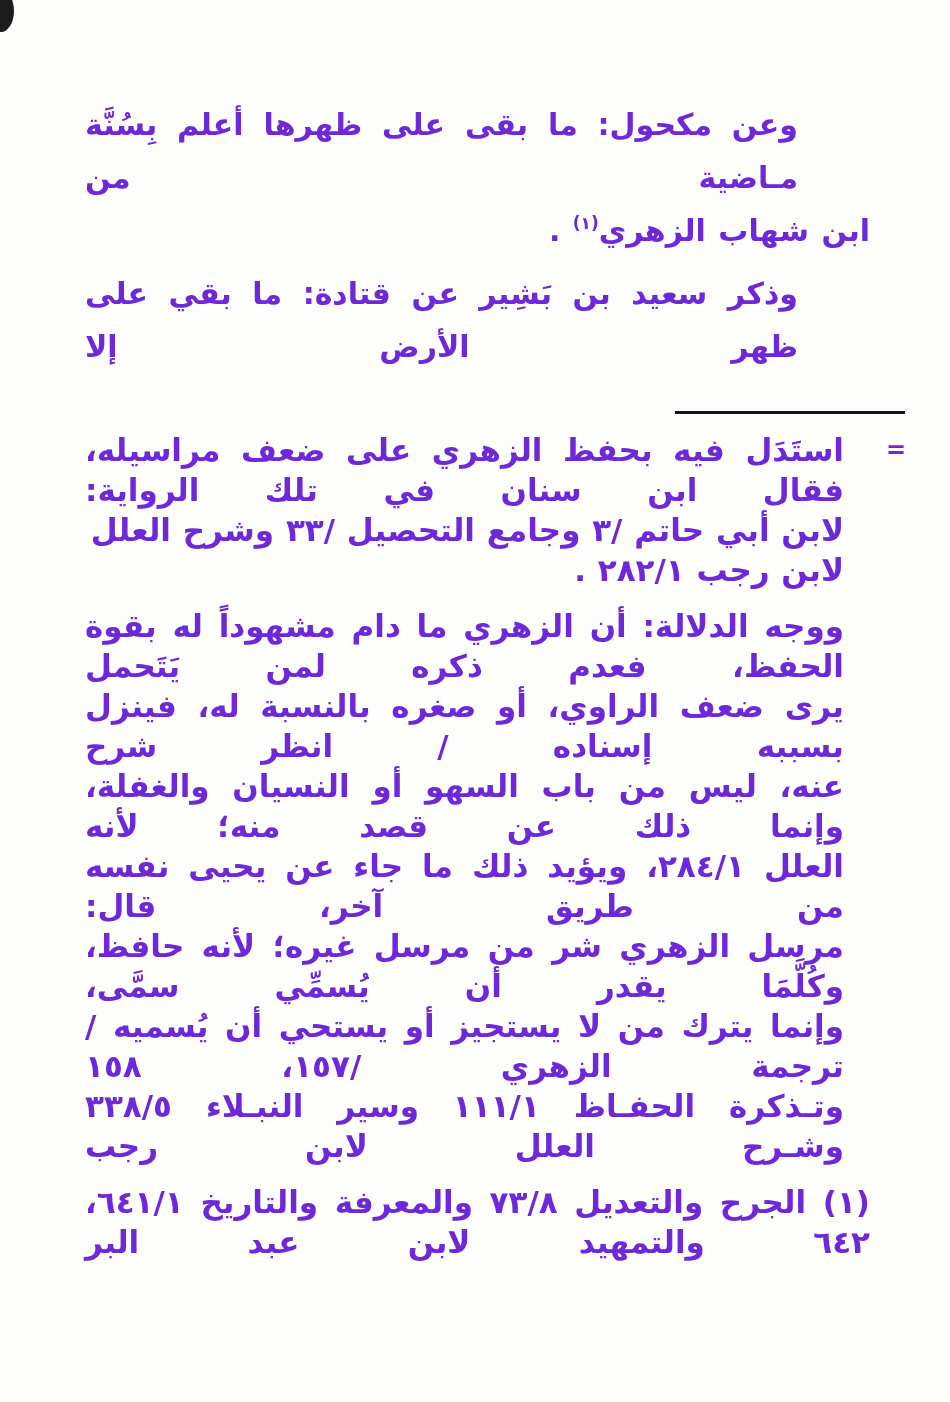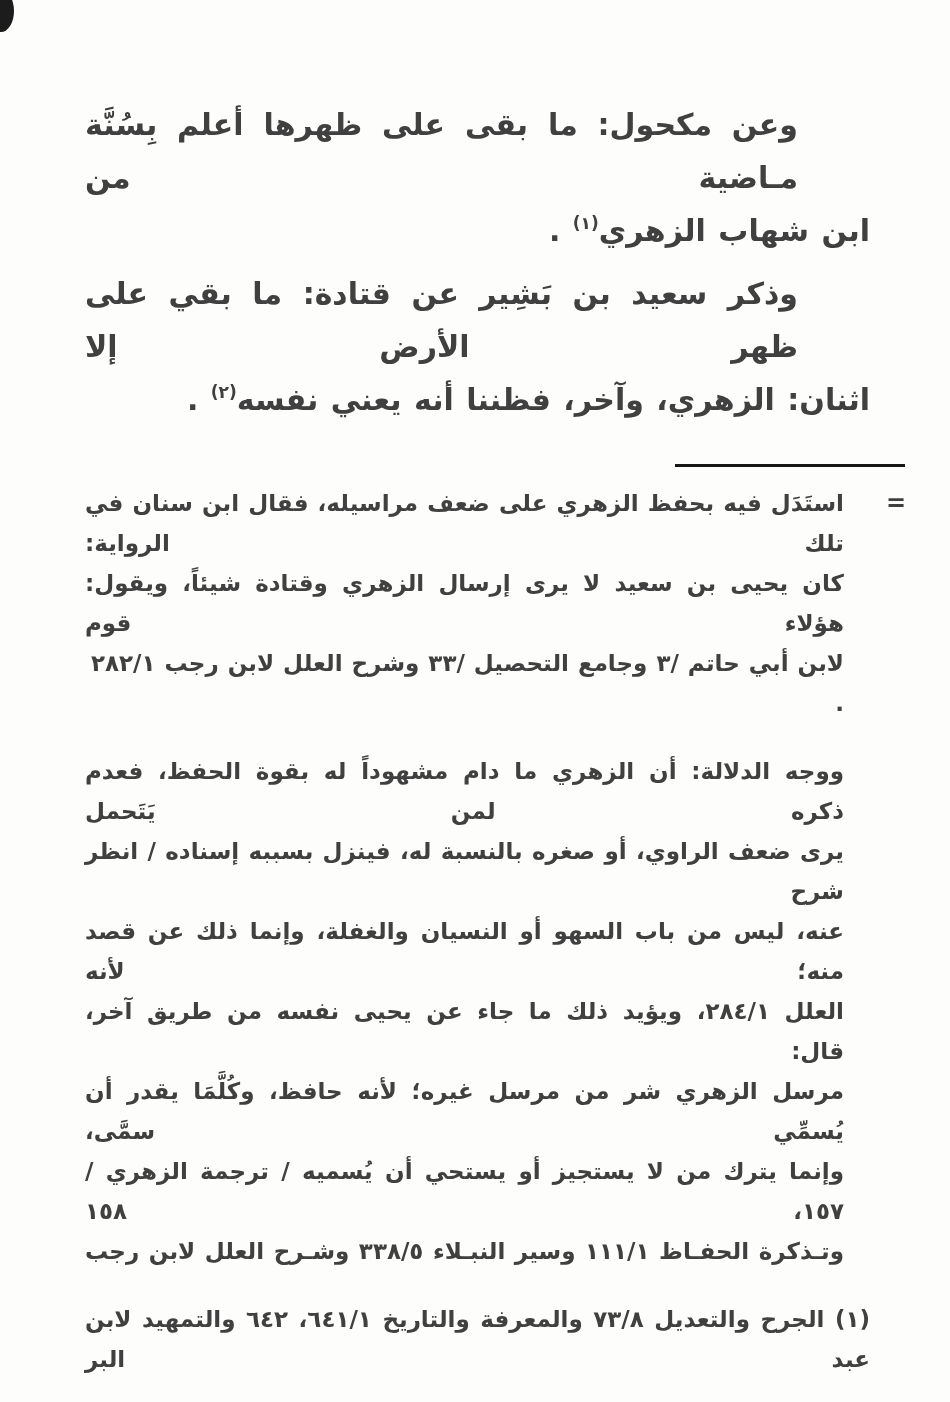--- a/index.html
+++ b/index.html
@@ -1,20 +1,20 @@
 <!DOCTYPE html>
 <html lang="ar" dir="rtl"><head>
 <meta charset="utf-8">
 <style>
   html,body{margin:0;padding:0;background:#ffffff;}
   .page{
     position:relative;
     width:950px;height:1402px;
     background:#fdfdfb;
-    color:#404040;
+    color:#6d28d9;
     font-family:"DejaVu Sans",sans-serif;
     direction:rtl;
     overflow:hidden;
     box-sizing:border-box;
   }
   .scan-artifact{
     position:absolute;left:-12px;top:-10px;width:26px;height:42px;
     background:#1c1c1c;border-radius:50%;
   }
   
@@ -22,53 +22,51 @@
   .para + .para{margin-top:10px;}
   .mline{font-size:30px;line-height:53px;font-weight:bold;text-align:right;
          word-spacing:2px;}
   .mline.just{text-align:justify;text-align-last:justify;}
   .mline.indent{padding-right:72px;}
   .fnref{font-size:17px;font-weight:bold;vertical-align:12px;line-height:0;}
   
   .separator{height:3px;background:#161616;width:230px;margin:38px 45px 0 auto;}
   
   .fnwrap{position:relative;margin:16px 80px 0 85px;}
-  .fnblock + .fnblock{margin-top:28px;}
-  .fline{font-size:23px;line-height:40px;font-weight:bold;text-align:right;
+  .fnblock + .fnblock{margin-top:16px;}
+  .fline{font-size:31px;line-height:40px;font-weight:bold;text-align:right;
          padding-right:26px;word-spacing:1px;}
   .fline.just{text-align:justify;text-align-last:justify;}
   .fline.flush{padding-right:0;}
   .cont-marker{font-size:24px;font-weight:bold;position:absolute;}
   .cont-top{top:6px;right:-36px;}
 </style>
 </head>
 <body>
 
 <div class="page">
   <div class="scan-artifact"></div>
 
   <div class="main">
       <div class="para">
         <div class="mline just indent"><span>وعن مكحول: ما بقى على ظهرها أعلم بِسُنَّة مـاضية من</span></div>
         <div class="mline"><span>ابن شهاب الزهري</span><sup class="fnref">(١)</sup><span> .</span></div>
       </div>
       <div class="para">
         <div class="mline just indent"><span>وذكر سعيد بن بَشِير عن قتادة: ما بقي على ظهر الأرض إلا</span></div>
-        <div class="mline"><span>اثنان: الزهري، وآخر، فظننا أنه يعني نفسه</span><sup class="fnref">(٢)</sup><span> .</span></div>
       </div>
     </div>
 
   <div class="separator"></div>
 
   <div class="fnwrap">
     <span class="cont-marker cont-top">=</span>
 
   <div class="fnblock">
         <div class="fline just">استَدَل فيه بحفظ الزهري على ضعف مراسيله، فقال ابن سنان في تلك الرواية:</div>
-        <div class="fline just">كان يحيى بن سعيد لا يرى إرسال الزهري وقتادة شيئاً، ويقول: هؤلاء قوم</div>
         <div class="fline">لابن أبي حاتم /٣ وجامع التحصيل /٣٣ وشرح العلل لابن رجب ٢٨٢/١ .</div>
       </div>
       <div class="fnblock">
         <div class="fline just">ووجه الدلالة: أن الزهري ما دام مشهوداً له بقوة الحفظ، فعدم ذكره لمن يَتَحمل</div>
         <div class="fline just">يرى ضعف الراوي، أو صغره بالنسبة له، فينزل بسببه إسناده / انظر شرح</div>
         <div class="fline just">عنه، ليس من باب السهو أو النسيان والغفلة، وإنما ذلك عن قصد منه؛ لأنه</div>
         <div class="fline just">العلل ٢٨٤/١، ويؤيد ذلك ما جاء عن يحيى نفسه من طريق آخر، قال:</div>
         <div class="fline just">مرسل الزهري شر من مرسل غيره؛ لأنه حافظ، وكُلَّمَا يقدر أن يُسمِّي سمَّى،</div>
         <div class="fline just">وإنما يترك من لا يستجيز أو يستحي أن يُسميه / ترجمة الزهري /١٥٧، ١٥٨</div>
         <div class="fline just">وتـذكرة الحفـاظ ١١١/١ وسير النبـلاء ٣٣٨/٥ وشـرح العلل لابن رجب</div>

